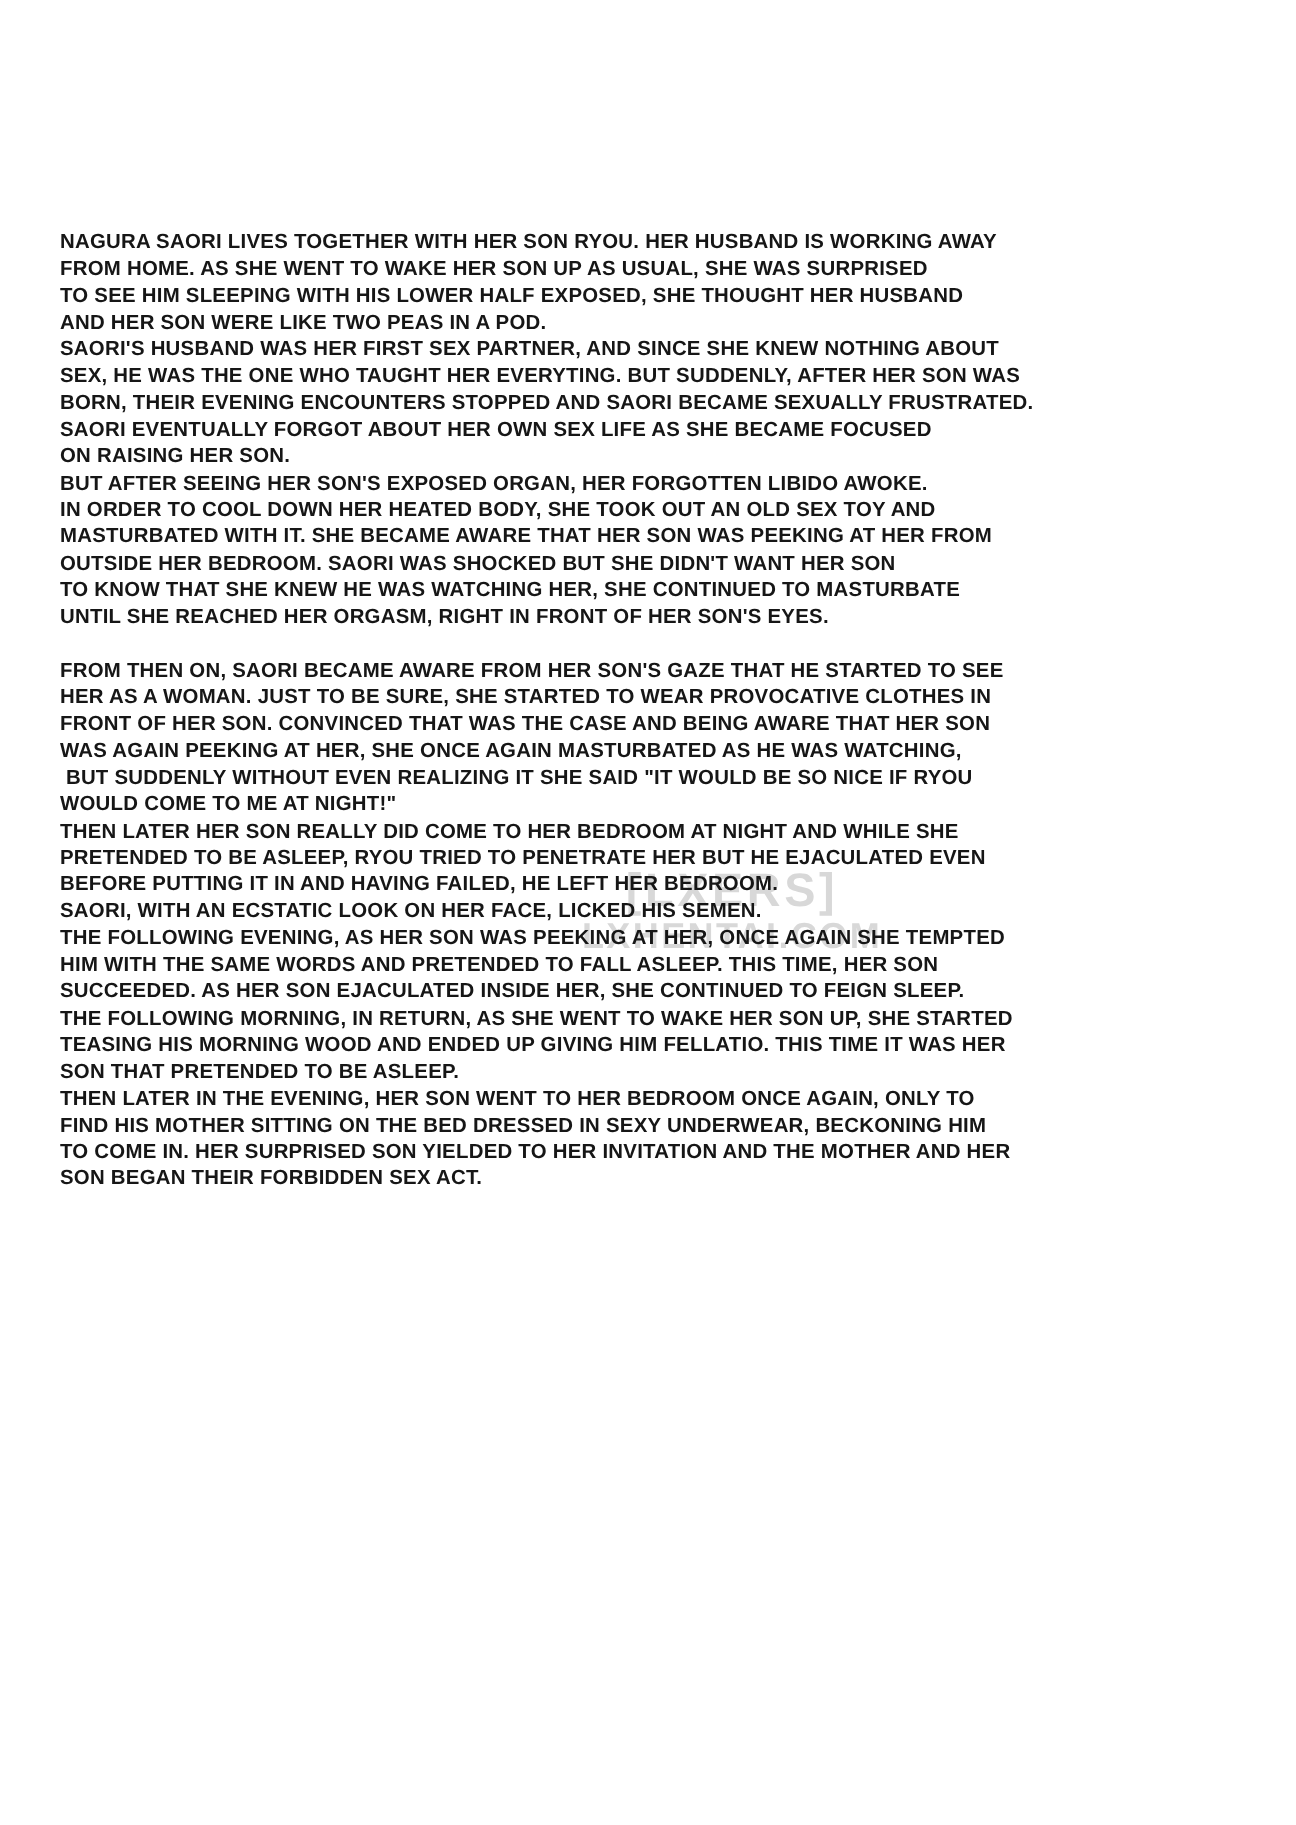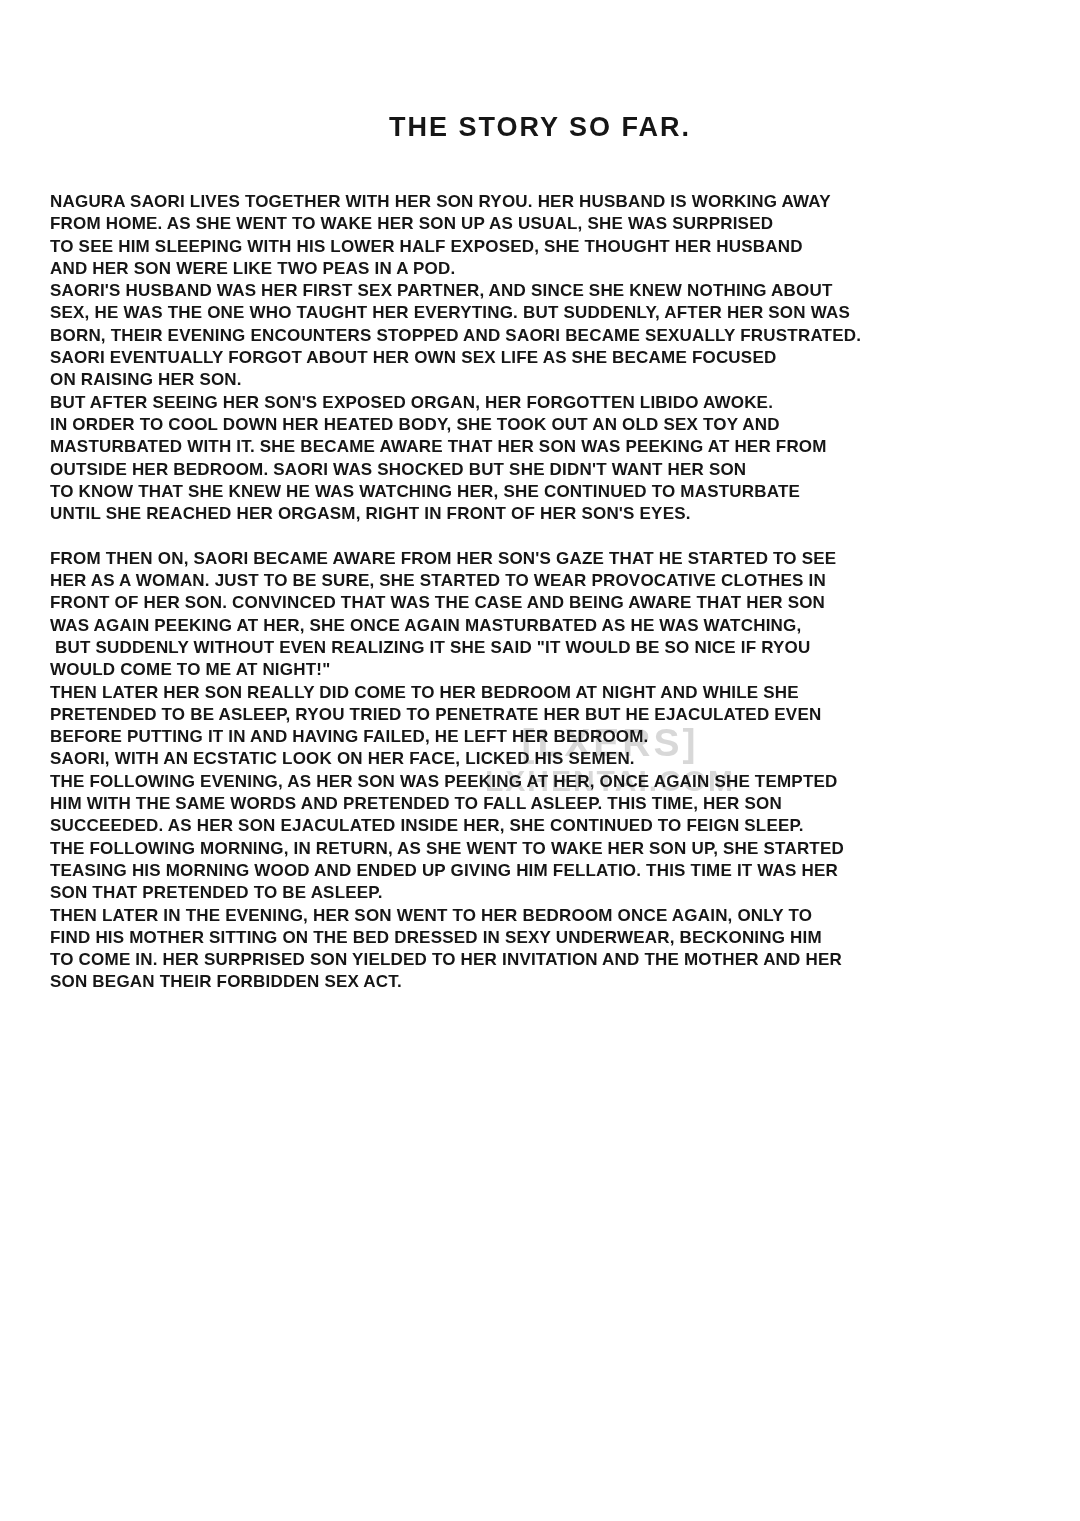--- a/index.html
+++ b/index.html
@@ -65,21 +65,20 @@
     line-height: 22.3px;
     letter-spacing: 0.2px;
     white-space: pre;
   }
 </style>
 </head>
 <body>
 
 <div class="page">
 
-  <div class="page-title">THE STORY SO FAR.</div>
 
   <div class="watermark">
     <div class="wm-line1">[LXERS]</div>
     <div class="wm-line2">LXHENTAI.COM</div>
   </div>
 
   <div class="story">
     <p>NAGURA SAORI LIVES TOGETHER WITH HER SON RYOU. HER HUSBAND IS WORKING AWAY
 FROM HOME. AS SHE WENT TO WAKE HER SON UP AS USUAL, SHE WAS SURPRISED
 TO SEE HIM SLEEPING WITH HIS LOWER HALF EXPOSED, SHE THOUGHT HER HUSBAND

